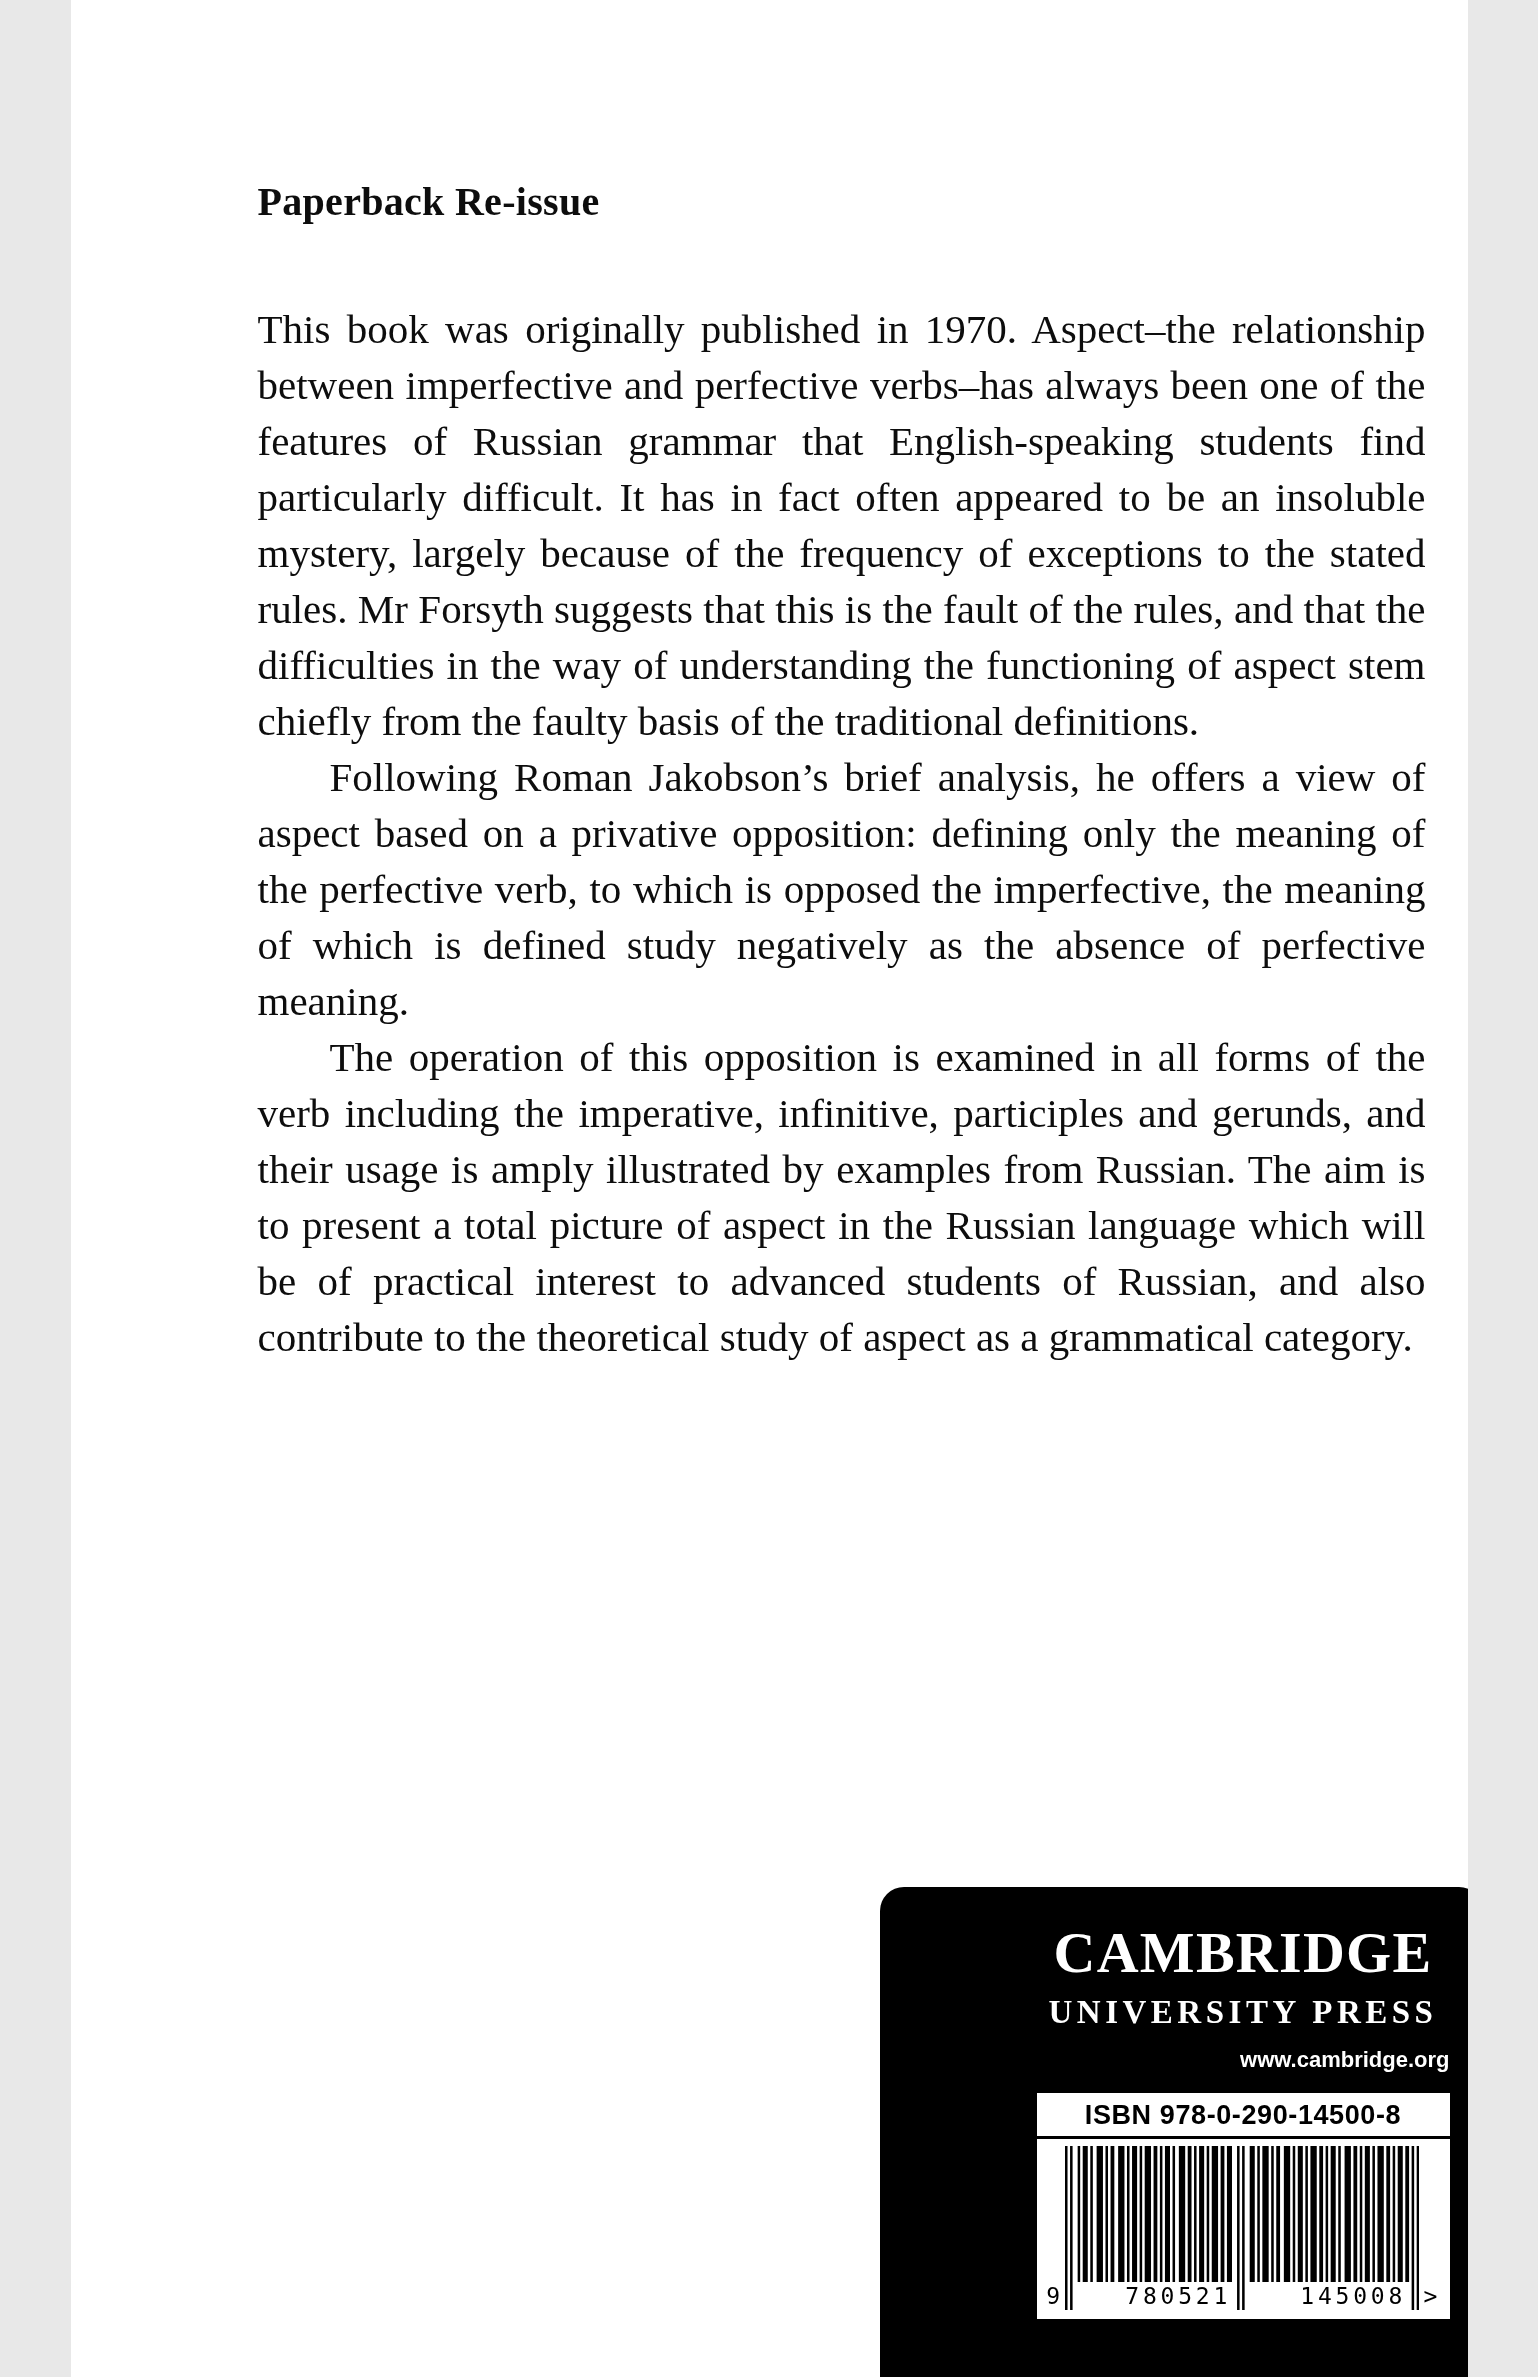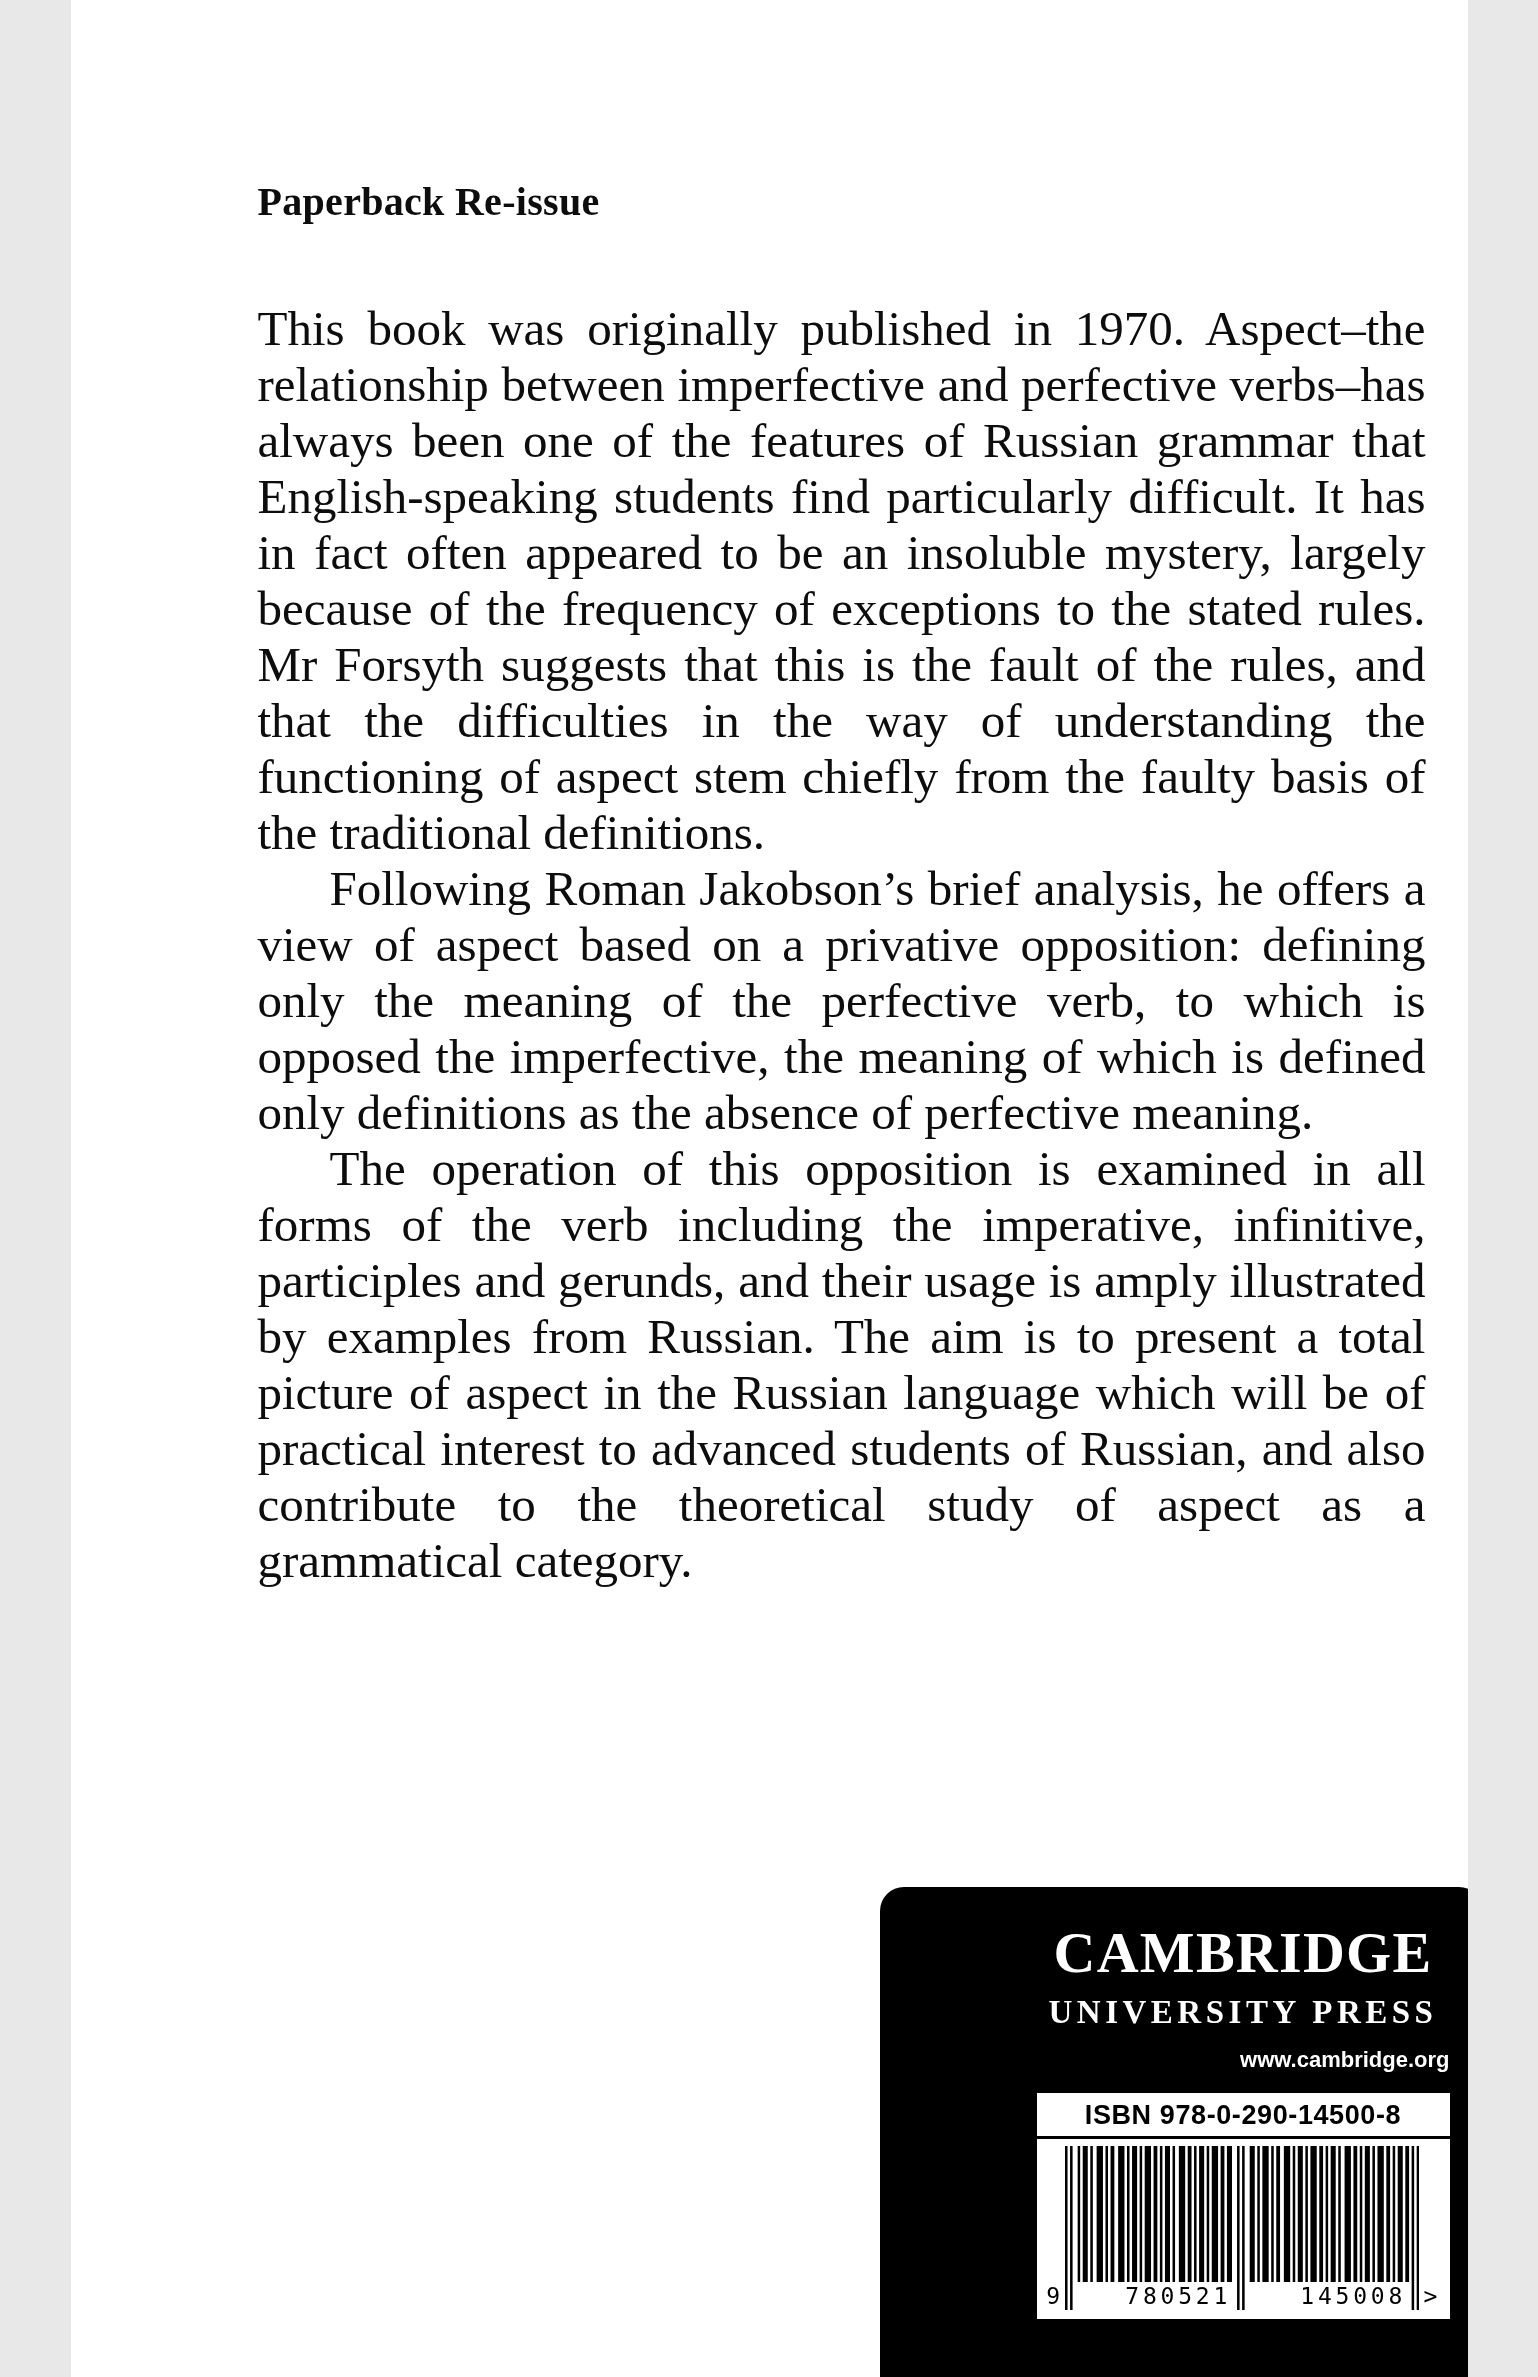--- a/index.html
+++ b/index.html
@@ -22,21 +22,21 @@
     top: 178px;
     width: 1168px;
   }
   .headline {
     font-size: 40px;
     font-weight: 700;
     letter-spacing: 0.3px;
     margin-bottom: 76px;
   }
   .blurb p {
-    font-size: 49px;
+    font-size: 41px;
     line-height: 56px;
     text-align: justify;
     text-justify: inter-word;
   }
   .blurb p.indented { text-indent: 72px; }
 
   
   .cover-credit {
     position: absolute;
     left: 187px;
@@ -144,21 +144,21 @@
 </style>
 </head>
 <body>
 
 <div class="page">
 
   <div class="content">
     <div class="headline">Paperback Re-issue</div>
     <div class="blurb">
       <p>This book was originally published in 1970. Aspect–the relationship between imperfective and perfective verbs–has always been one of the features of Russian grammar that English-speaking students find particularly difficult. It has in fact often appeared to be an insoluble mystery, largely because of the frequency of exceptions to the stated rules. Mr Forsyth suggests that this is the fault of the rules, and that the difficulties in the way of understanding the functioning of aspect stem chiefly from the faulty basis of the traditional definitions.</p>
-      <p class="indented">Following Roman Jakobson’s brief analysis, he offers a view of aspect based on a privative opposition: defining only the meaning of the perfective verb, to which is opposed the imperfective, the meaning of which is defined only definitions as the absence of perfective meaning.</p>
+      <p class="indented">Following Roman Jakobson’s brief analysis, he offers a view of aspect based on a privative opposition: defining only the meaning of the perfective verb, to which is opposed the imperfective, the meaning of which is defined study negatively as the absence of perfective meaning.</p>
       <p class="indented">The operation of this opposition is examined in all forms of the verb including the imperative, infinitive, participles and gerunds, and their usage is amply illustrated by examples from Russian. The aim is to present a total picture of aspect in the Russian language which will be of practical interest to advanced students of Russian, and also contribute to the theoretical study of aspect as a grammatical category.</p>
     </div>
   </div>
 
 
   <div class="publisher-box">
     <div class="pub-content">
       <div class="pub-name">CAMBRIDGE</div>
       <div class="pub-press">UNIVERSITY PRESS</div>
       <div class="pub-url">www.cambridge.org</div>

